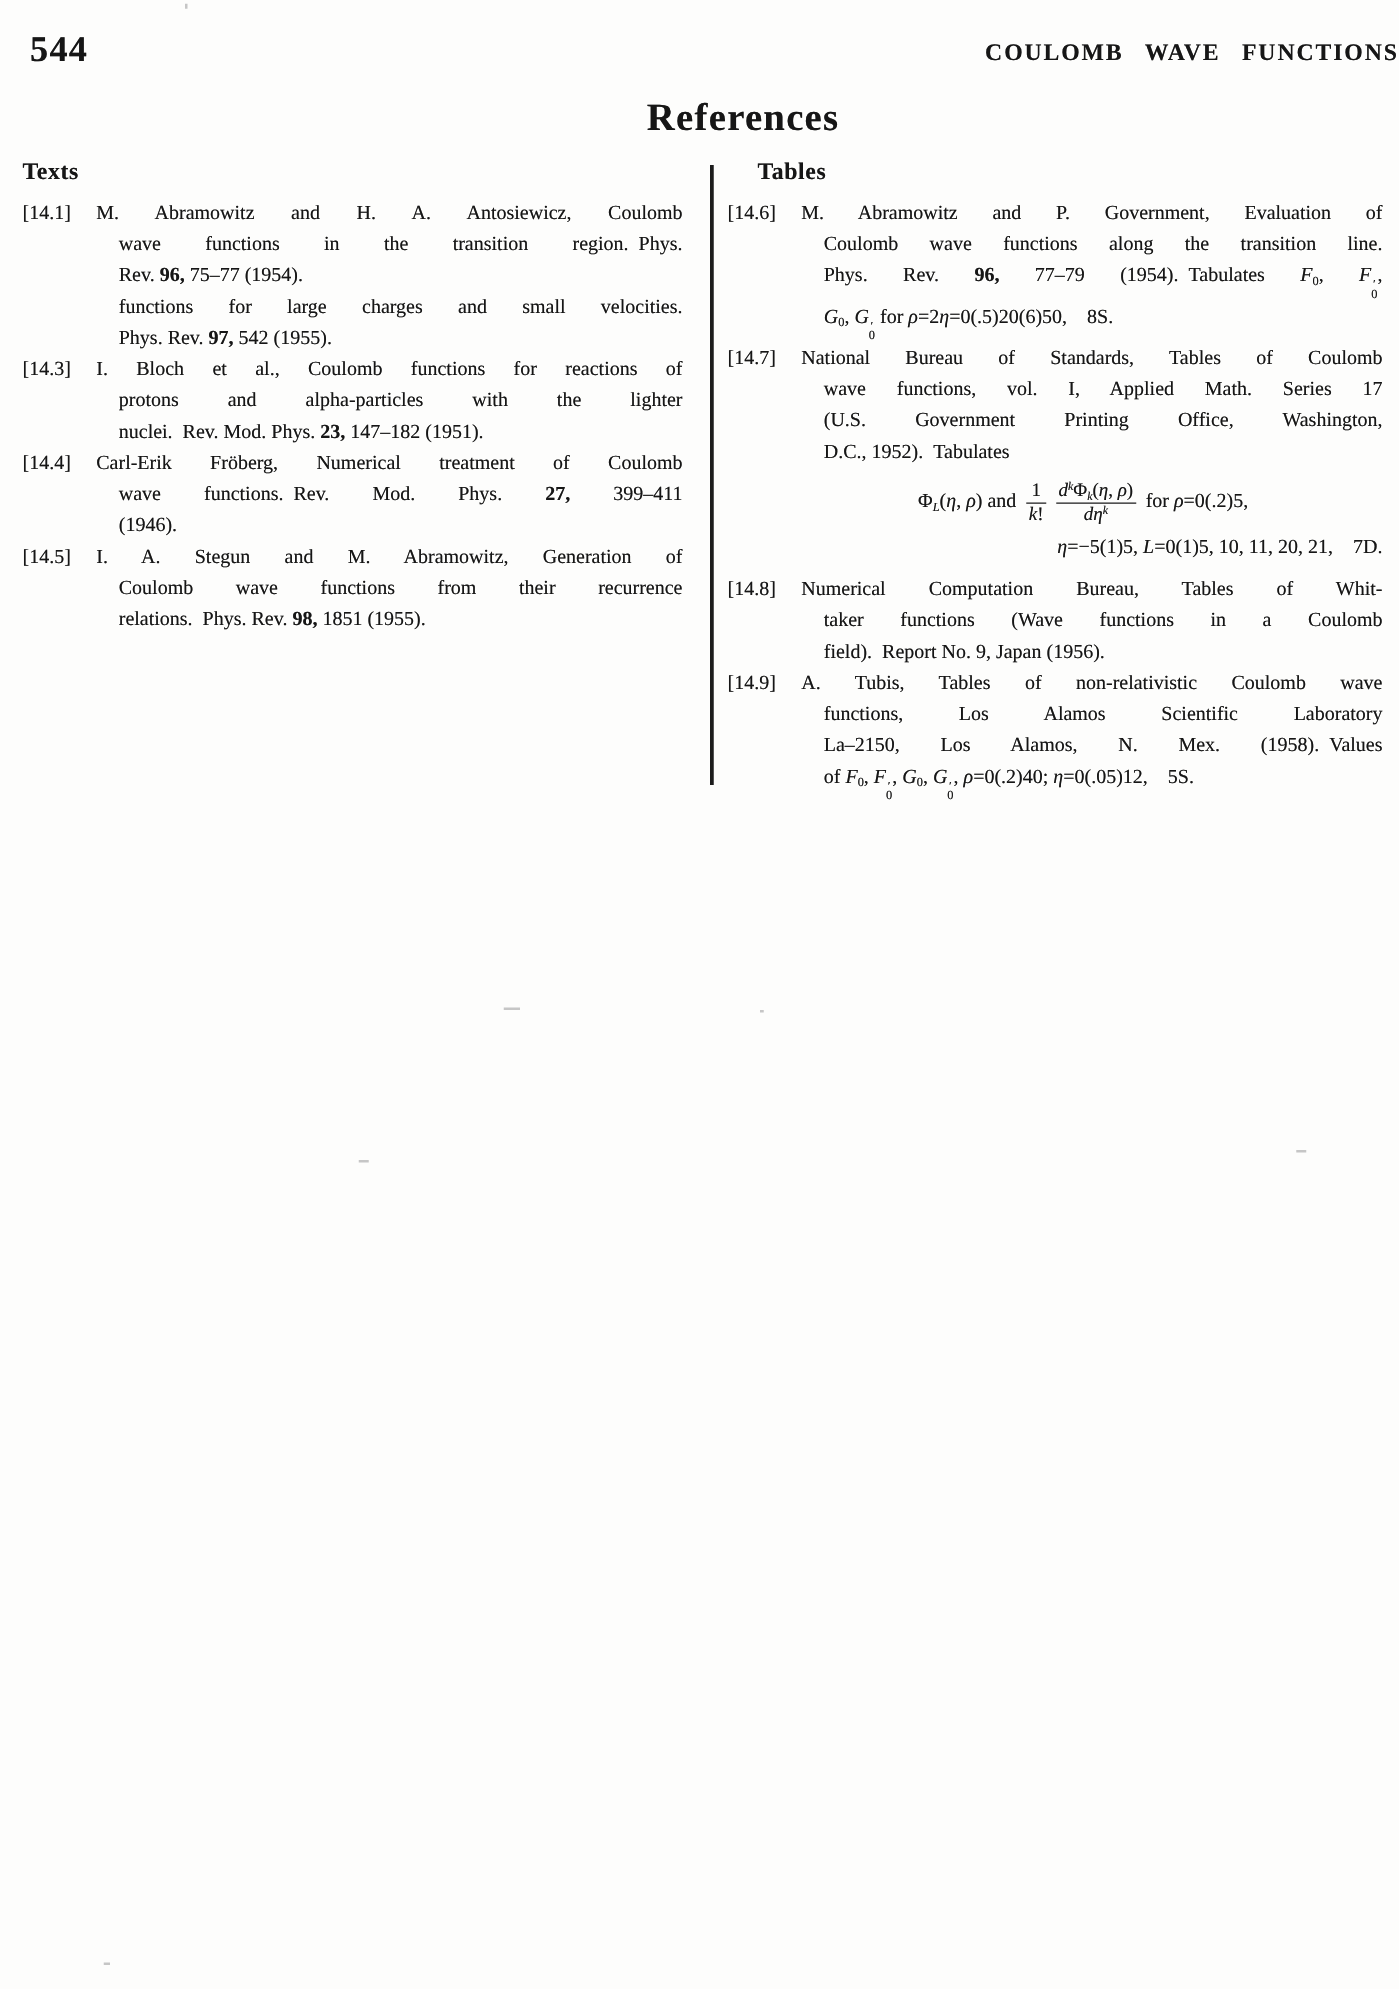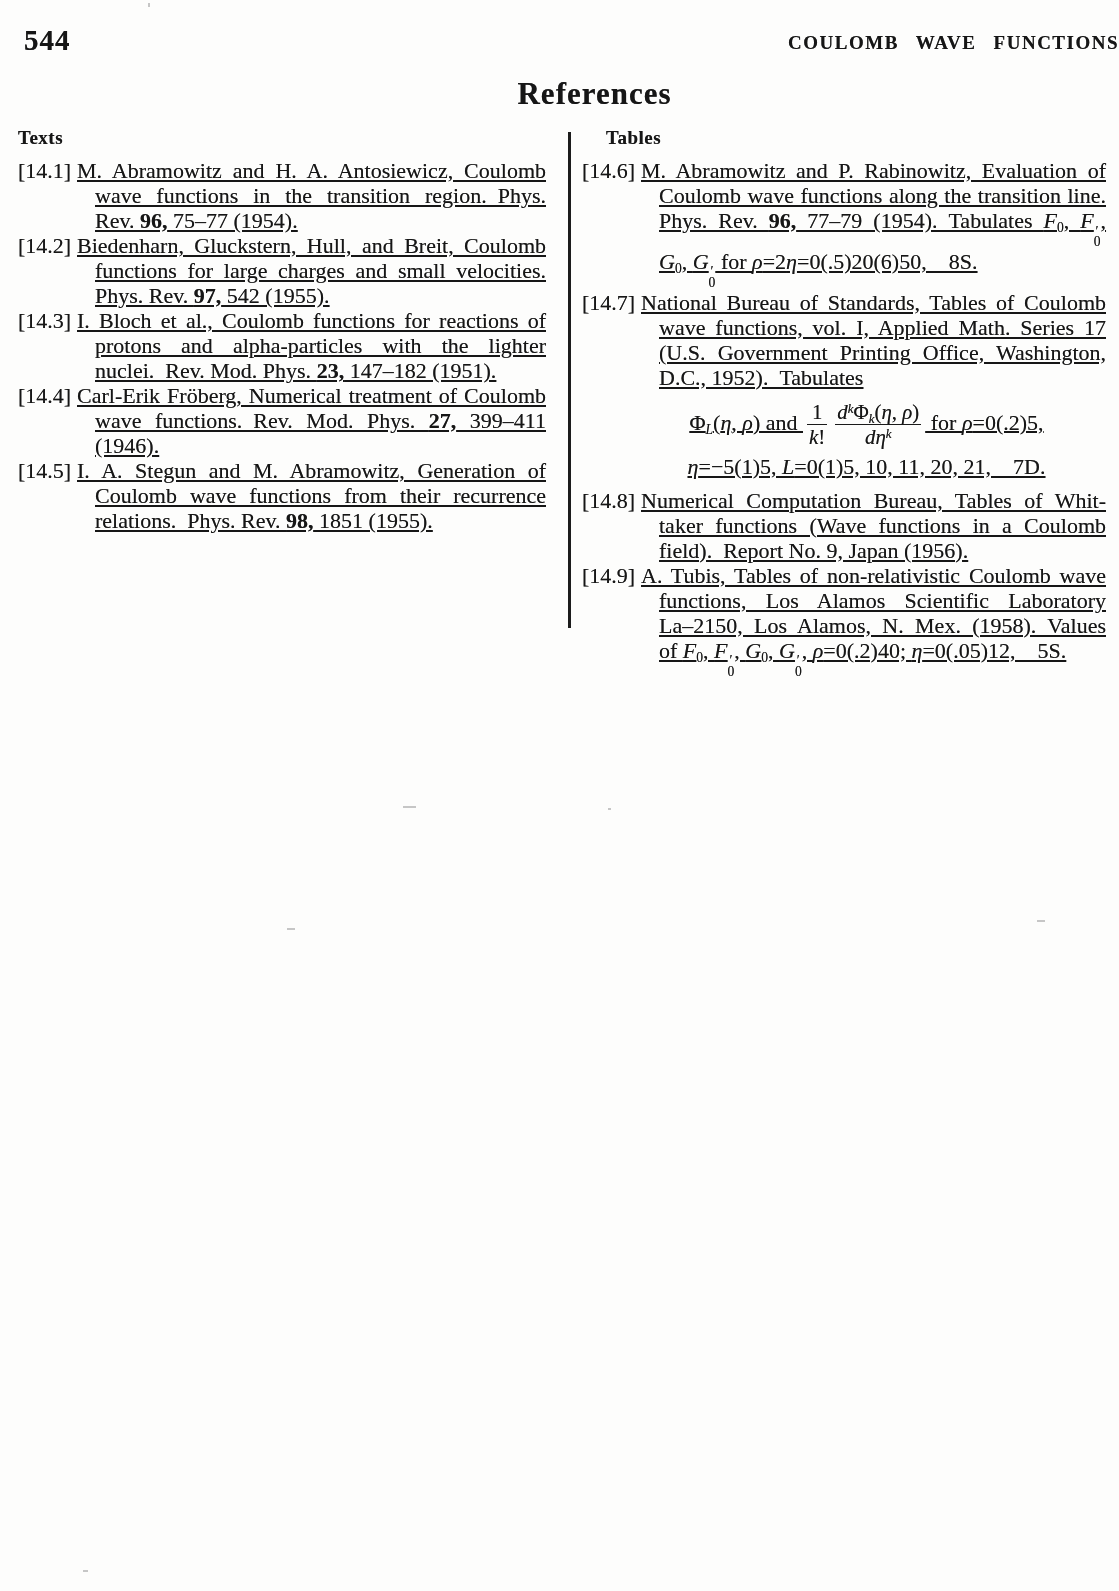--- a/index.html
+++ b/index.html
@@ -33,27 +33,27 @@
   .col-heading {
     text-align:left; font-weight:bold; font-size:19px;
     letter-spacing:0.5px; margin-bottom:9px;
   }
   .col-right .col-heading { padding-left:24px; }
   .col-right .refs { margin-top:7px; }
   .divider {
     position:absolute; left:568px; top:132px;
     width:2.5px; height:496px; background:#1c1c1c;
   }
-  .ref-line { font-size:22px; line-height:25px;text-decoration:underline; }
+  .ref-line { font-size:16px; line-height:25px; }
   .ref-line.cont { margin-left:77px; }
   .ref-line.just { text-align:justify; text-align-last:justify; }
   .ref-label { display:inline-block; width:59px; white-space:nowrap; }
   .ref-line.formula { text-align:center; margin-left:45px; }
   .ref-line:not(.formula) + .ref-line.formula { margin-top:10px; }
-  .ref-line.formula + .ref-line.formula { margin-top:5px; margin-bottom:9px; }
+  .ref-line.formula + .ref-line.formula { margin-top:5px; margin-bottom:9px;text-align:right; }
   sub, sup { font-size:0.62em; line-height:0; }
   sub { vertical-align:-0.3em; }
   sup { vertical-align:0.5em; }
   .stack {
     display:inline-flex; flex-direction:column; align-items:center;
     font-size:0.62em; line-height:1; vertical-align:-0.55em;
   }
   .stack .st-top { display:block; height:0.78em; }
   .frac {
     display:inline-block; vertical-align:middle; text-align:center;
@@ -75,21 +75,20 @@
 
   <div class="col col-left">
     <div class="col-heading">Texts</div>
     <div class="refs">
         <div>
           <div class="ref-line first just"><span class="ref-label">[14.1]</span><span>M. Abramowitz and H. A. Antosiewicz, Coulomb</span></div>
           <div class="ref-line cont just"><span>wave functions in the transition region. Phys.</span></div>
           <div class="ref-line cont"><span>Rev. </span><span style="font-weight: bold;">96,</span><span> 75–77 (1954).</span></div>
         </div>
         <div>
-          <div class="ref-line first just"><span class="ref-label">[14.2]</span><span>Biedenharn, Gluckstern, Hull, and Breit, Coulomb</span></div>
           <div class="ref-line cont just"><span>functions for large charges and small velocities.</span></div>
           <div class="ref-line cont"><span>Phys. Rev. </span><span style="font-weight: bold;">97,</span><span> 542 (1955).</span></div>
         </div>
         <div>
           <div class="ref-line first just"><span class="ref-label">[14.3]</span><span>I. Bloch et al., Coulomb functions for reactions of</span></div>
           <div class="ref-line cont just"><span>protons and alpha-particles with the lighter</span></div>
           <div class="ref-line cont"><span>nuclei. Rev. Mod. Phys. </span><span style="font-weight: bold;">23,</span><span> 147–182 (1951).</span></div>
         </div>
         <div>
           <div class="ref-line first just"><span class="ref-label">[14.4]</span><span>Carl-Erik Fröberg, Numerical treatment of Coulomb</span></div>
@@ -101,21 +100,21 @@
           <div class="ref-line cont just"><span>Coulomb wave functions from their recurrence</span></div>
           <div class="ref-line cont"><span>relations. Phys. Rev. </span><span style="font-weight: bold;">98,</span><span> 1851 (1955).</span></div>
         </div>
       </div>
   </div>
 
   <div class="col col-right">
     <div class="col-heading">Tables</div>
     <div class="refs">
         <div>
-          <div class="ref-line first just"><span class="ref-label">[14.6]</span><span>M. Abramowitz and P. Rabinowitz, Evaluation of</span></div>
+          <div class="ref-line first just"><span class="ref-label">[14.6]</span><span>M. Abramowitz and P. Government, Evaluation of</span></div>
           <div class="ref-line cont just"><span>Coulomb wave functions along the transition line.</span></div>
           <div class="ref-line cont just"><span>Phys. Rev. </span><span style="font-weight: bold;">96,</span><span> 77–79 (1954). Tabulates </span><span style="font-style: italic;">F</span><sub>0</sub><span>, </span><span style="font-style: italic;">F</span><span class="stack">
               <span class="st-top">′</span>
               <span class="st-bot">0</span>
             </span><span>,</span></div>
           <div class="ref-line cont"><span style="font-style: italic;">G</span><sub>0</sub><span>, </span><span style="font-style: italic;">G</span><span class="stack">
               <span class="st-top">′</span>
               <span class="st-bot">0</span>
             </span><span> for </span><span style="font-style: italic;">ρ</span><span>=2</span><span style="font-style: italic;">η</span><span>=0(.5)20(6)50, 8S.</span></div>
         </div>

